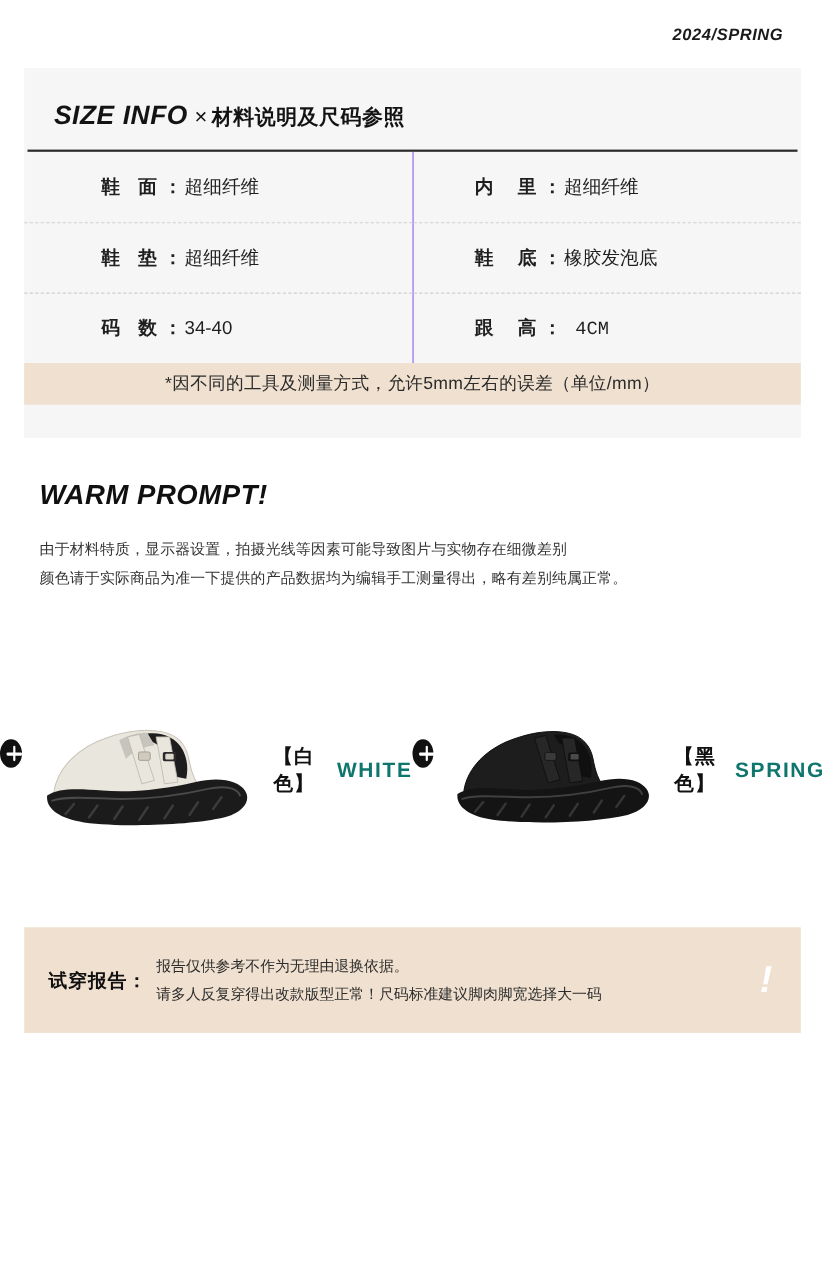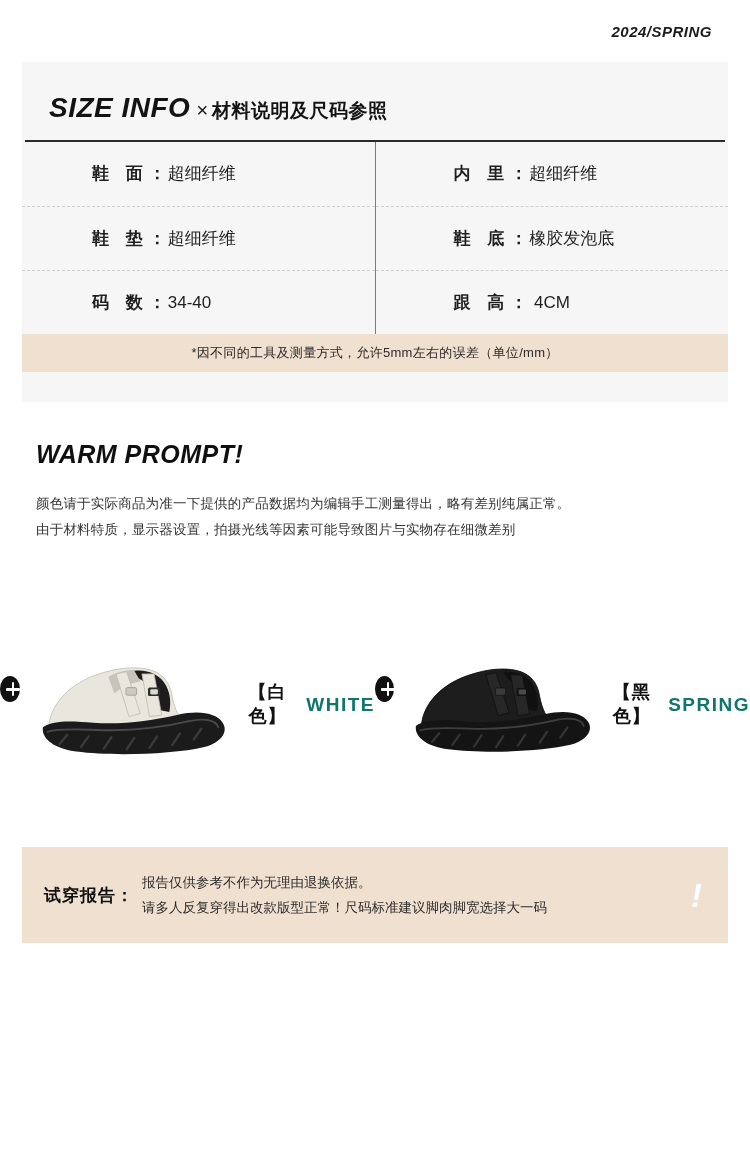--- a/index.html
+++ b/index.html
@@ -45,21 +45,21 @@
     padding: 0;
   }
   .size-title-row {
     display: flex;
     align-items: baseline;
     padding: 30px 0 16px 24px;
     border-bottom: 2px solid #2a2a2a;
     margin: 0 3px;
   }
   .size-title-en {
-    font-size: 28px;
+    font-size: 24px;
     font-weight: bold;
     font-style: italic;
     letter-spacing: 0.5px;
     color: #131313;
   }
   .size-title-x {
     font-size: 20px;
     margin: 0 4px 0 6px;
     color: #131313;
   }
@@ -85,43 +85,44 @@
     border-bottom: none;
   }
   .spec-table td.left-cell {
     width: 50%;
     border-right: 1px solid #8b5cf6;
     padding-left: 70px;
     box-sizing: border-box;
   }
   .spec-table td.right-cell {
     width: 50%;
-    padding-left: 78px;
+    padding-left: 56px;
     box-sizing: border-box;
+    font-family: Liberation Mono, monospace;
   }
   .spec-label {
     font-weight: bold;
     letter-spacing: 6px;
     display: inline-block;
   }
   .spec-colon {
     font-weight: bold;
     margin-right: 2px;
   }
   .spec-value {
     font-weight: normal;
   }
 
   .note-bar {
     background: #efe0cf;
     height: 38px;
     display: flex;
     align-items: center;
     justify-content: center;
-    font-size: 13px;
+    font-size: 16px;
     color: #2b2b2b;
     letter-spacing: 0.3px;
   }
   .after-note {
     height: 30px;
     background: #f6f6f6;
   }
 
   
   .warm-wrap {
@@ -289,22 +290,22 @@
       </tr>
     </tbody>
       </table>
 
     <div class="note-bar">*因不同的工具及测量方式，允许5mm左右的误差（单位/mm）</div>
     <div class="after-note"></div>
   </div>
 
   <div class="warm-wrap">
     <div class="warm-title">WARM PROMPT!</div>
+    <div class="warm-line">由于材料特质，显示器设置，拍摄光线等因素可能导致图片与实物存在细微差别</div>
     <div class="warm-line">颜色请于实际商品为准一下提供的产品数据均为编辑手工测量得出，略有差别纯属正常。</div>
-    <div class="warm-line">由于材料特质，显示器设置，拍摄光线等因素可能导致图片与实物存在细微差别</div>
   </div>
 
   <div class="colors">
 
     <div class="color-col">
       <div class="plus-icon">
         <div class="circle"></div>
           <div class="h"></div>
           <div class="v"></div>
       </div>

